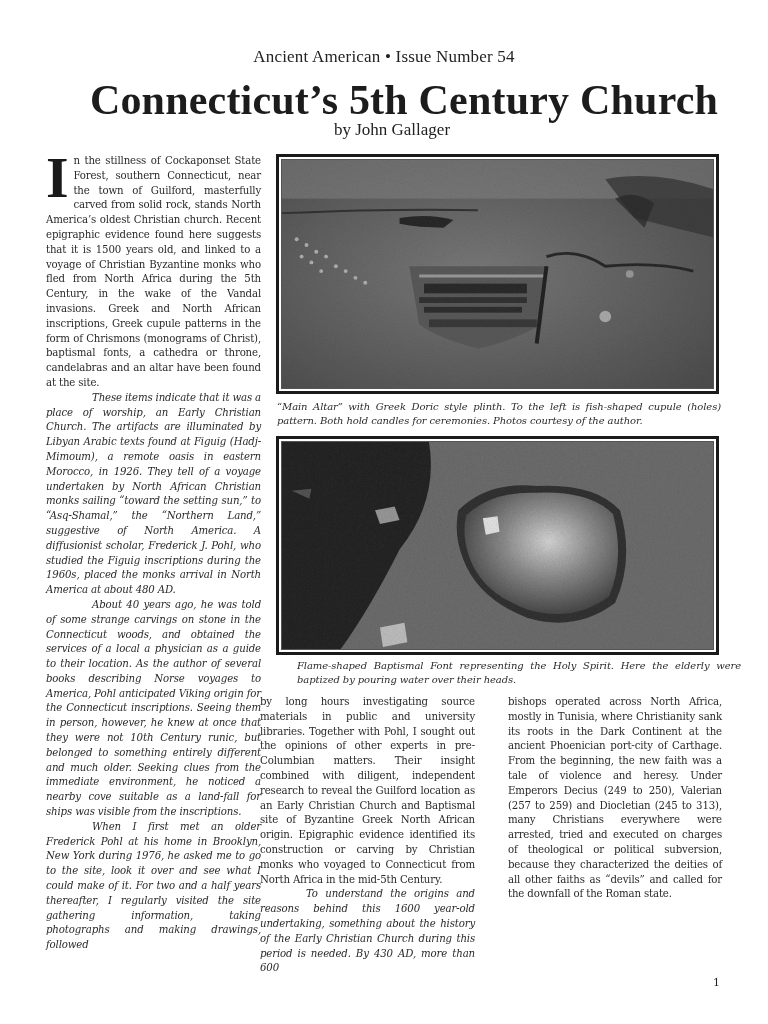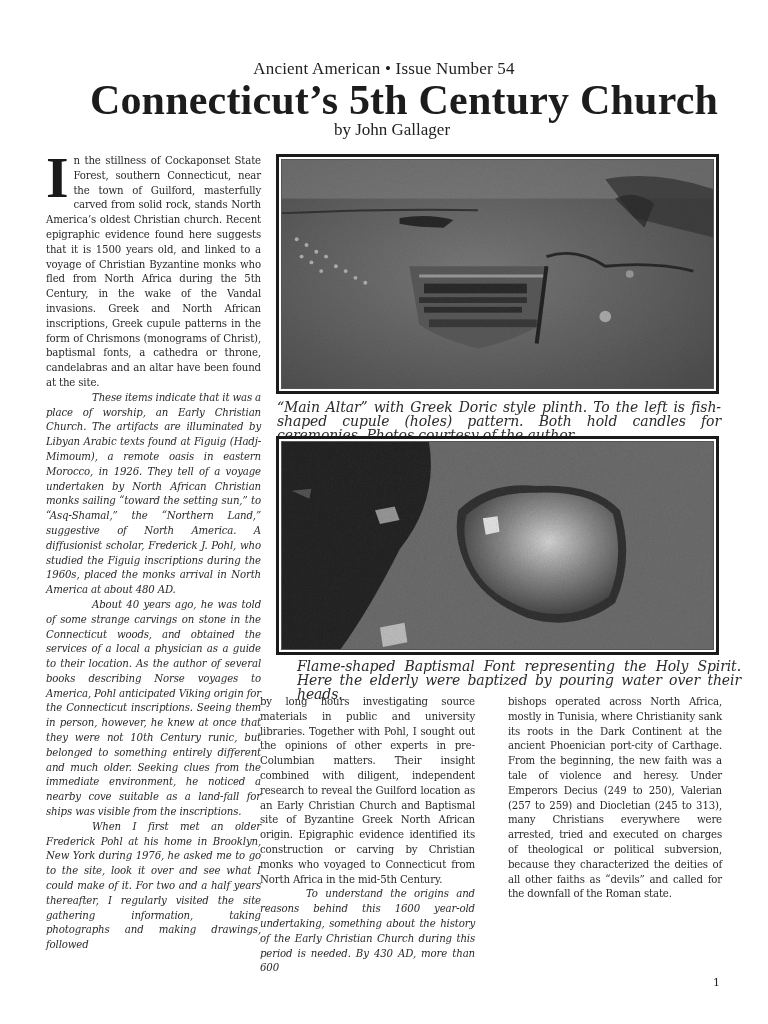--- a/index.html
+++ b/index.html
@@ -2,21 +2,21 @@
 <html><head>
 <meta charset="utf-8">
 <style>
   html, body { margin: 0; padding: 0; }
   body {
     width: 768px; height: 1024px; background: #ffffff; position: relative; overflow: hidden;
     font-family: "DejaVu Serif", "Liberation Serif", serif; color: #222;
   }
   .masthead {
     position: absolute; left: 0; top: 47px; width: 768px; text-align: center;
-    font-family: "Liberation Serif", serif; font-size: 17px; color: #222; letter-spacing: 0.2px; margin-top: 12px;
+    font-family: "Liberation Serif", serif; font-size: 17px; color: #222; letter-spacing: 0.2px;
   }
   .title {
     position: absolute; left: 0; top: 76px; width: 768px; text-align: center;
     font-family: "Liberation Serif", serif; font-size: 42px; line-height: 48px; color: #1c1c1c;
     letter-spacing: 0.2px;
   }
   .byline {
     position: absolute; left: 0; top: 120px; width: 768px; text-align: center;
     font-family: "Liberation Serif", serif; font-size: 17px; color: #222; padding-left: 8px;
   }
@@ -36,21 +36,21 @@
   .photo-frame {
     position: absolute; left: 276px; width: 443px; border: 3px solid #1a1a1a; background: #fff;
     box-sizing: border-box; padding: 2px;
   }
   .photo-inner { width: 100%; height: 100%; border: 1px solid #555; box-sizing: border-box; overflow: hidden; }
   .photo1 { top: 154px; height: 240px; }
   .photo2 { top: 436px; height: 219px; }
   .photo-inner svg { display: block; width: 100%; height: 100%; }
   .caption {
     position: absolute; left: 277px; width: 444px; font-family: "DejaVu Serif", serif; font-style: italic;
-    font-size: 14px; line-height: 14px; text-align: justify; color: #2a2a2a; letter-spacing: -0.1px;
+    font-size: 10px; line-height: 14px; text-align: justify; color: #2a2a2a; letter-spacing: -0.1px;
   }
   .cap1 { top: 400px; }
   .cap2 { top: 659px; margin-left: 20px; }
   .page-number {
     position: absolute; right: 48px; top: 976px; font-family: "DejaVu Serif", serif; font-size: 11px; color: #222;
   }
 </style>
 </head>
 <body>
 

